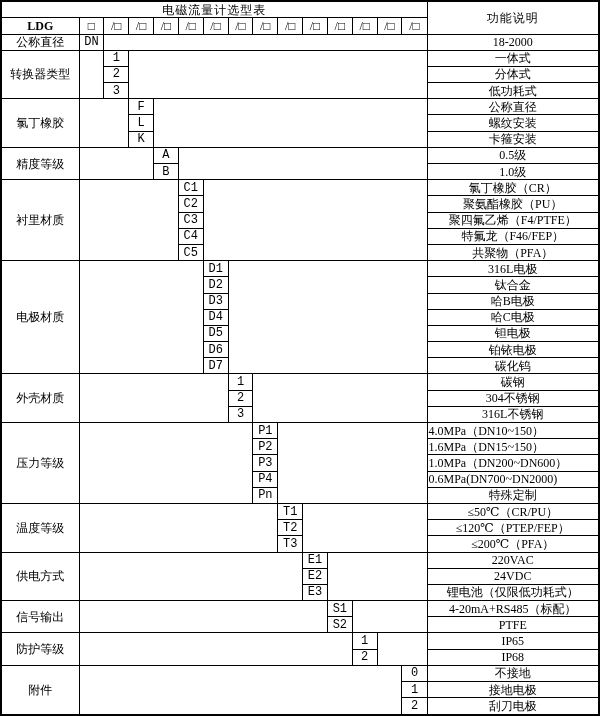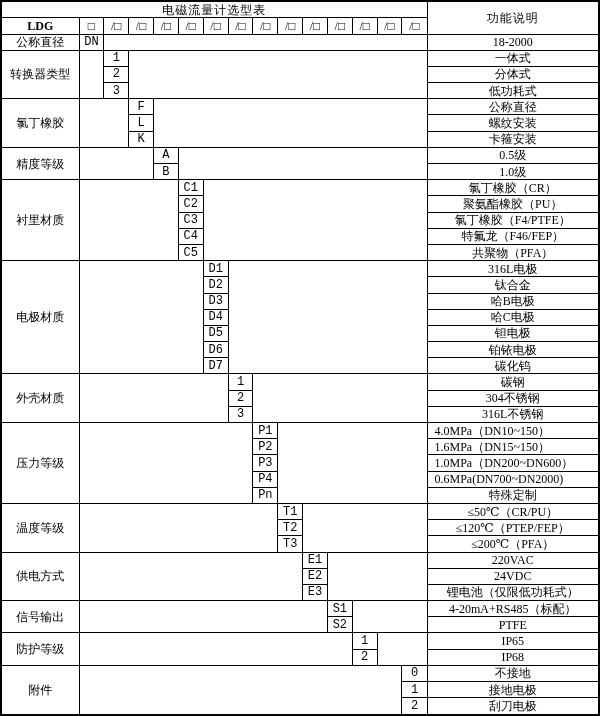--- a/index.html
+++ b/index.html
@@ -19,21 +19,21 @@
     padding:0;
     font-size:12px;
     line-height:1;
     text-align:center;
     vertical-align:middle;
     white-space:nowrap;
     overflow:hidden;
   }
   td.gtop { border-top:2px solid #000; }          
   td.desc { border-left:2px solid #000; }          
-  td.desc.left { text-align:left; padding-left:7px; }
+  td.desc.left { text-align:left; padding-left:1px; }
   td.title-cell { font-size:14px; letter-spacing:1px; }
   td.fnhead-cell { font-size:13px; letter-spacing:1px;margin-top:14px; }
   td.label-cell { font-size:13px; }
   td.model-cell { text-align:left; padding-left:8px; font-size:13px;font-weight:bold; }
   td.box-cell { font-size:12px; }
   td.code-cell { font-size:12px;font-family:Liberation Mono, monospace; }
 </style>
 </head>
 <body>
 
@@ -132,21 +132,21 @@
           <td class="code-cell gtop">C1</td>
           <td class="filler gtop" rowspan="5" colspan="9"></td>
           <td class="desc gtop">氯丁橡胶（CR）</td>
         </tr>
         <tr>
           <td class="code-cell">C2</td>
           <td class="desc">聚氨酯橡胶（PU）</td>
         </tr>
         <tr>
           <td class="code-cell">C3</td>
-          <td class="desc">氯丁橡胶（F4/PTFE）</td>
+          <td class="desc">聚四氟乙烯（F4/PTFE）</td>
         </tr>
         <tr>
           <td class="code-cell">C4</td>
           <td class="desc">特氟龙（F46/FEP）</td>
         </tr>
         <tr>
           <td class="code-cell">C5</td>
           <td class="desc">共聚物（PFA）</td>
         </tr>
         <tr>

